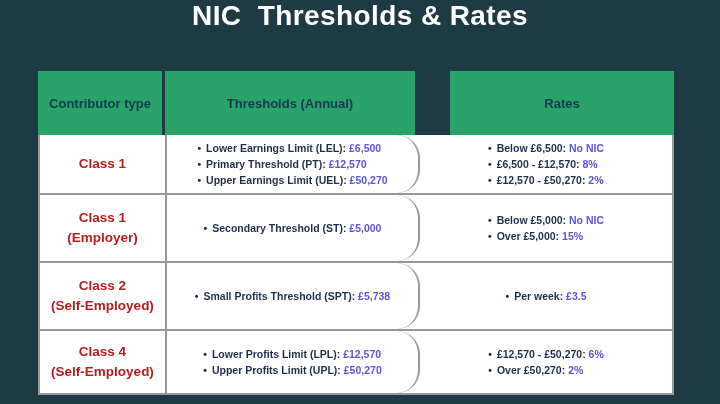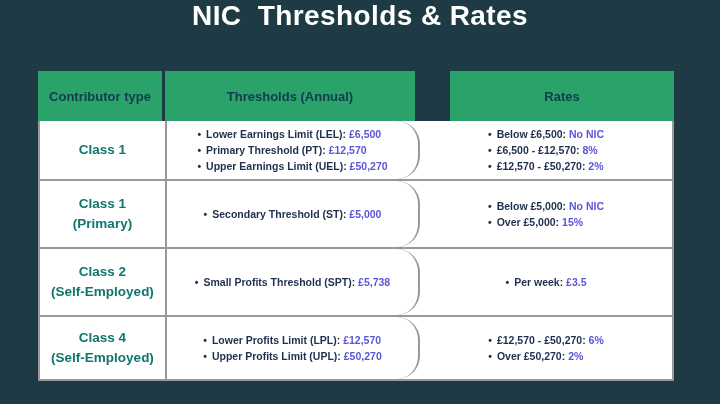--- a/index.html
+++ b/index.html
@@ -20,21 +20,21 @@
     white-space: pre;
   }
   .nic-table {
     position: absolute;
     left: 38px;
     top: 71px;
     width: 636px;
   }
   .thead {
     display: flex;
-    height: 50px;
+    height: 64px;
   }
   .hcell {
     box-sizing: border-box;
     background: #2aa36a;
     color: #143a50;
     font-weight: bold;
     font-size: 13px;
     display: flex;
     align-items: center;
     justify-content: center;
@@ -61,21 +61,21 @@
     box-sizing: border-box;
     display: flex;
     align-items: center;
     justify-content: center;
   }
   .tcell.c1 { width: 127px; border-right: 2px solid #97979c; }
   .tcell.c2 { width: 253px; border-right: 2px solid #97979c; border-radius: 23px; }
   .tcell.c3 { flex: 1; }
   .contributor {
     text-align: center;
-    color: #0f766e;
+    color: #b91c1c;
     font-weight: bold;
     font-size: 13.5px;
     line-height: 1.45;
   }
   ul.bullets {
     list-style: none;
     margin: 0;
     padding: 0;
     text-align: left;
   }
@@ -119,21 +119,21 @@
             <li><span class="dot">•</span><span class="lbl">Below £6,500:</span> <span class="val">No NIC</span></li>
             <li><span class="dot">•</span><span class="lbl">£6,500 - £12,570:</span> <span class="val">8%</span></li>
             <li><span class="dot">•</span><span class="lbl">£12,570 - £50,270:</span> <span class="val">2%</span></li>
           </ul>
         </div>
       </div>
       <div class="trow">
         <div class="tcell c1">
           <div class="contributor">
             <div>Class 1</div>
-            <div>(Primary)</div>
+            <div>(Employer)</div>
           </div>
         </div>
         <div class="tcell c2">
           <ul class="bullets">
             <li><span class="dot">•</span><span class="lbl">Secondary Threshold (ST):</span> <span class="val">£5,000</span></li>
           </ul>
         </div>
         <div class="tcell c3">
           <ul class="bullets">
             <li><span class="dot">•</span><span class="lbl">Below £5,000:</span> <span class="val">No NIC</span></li>

